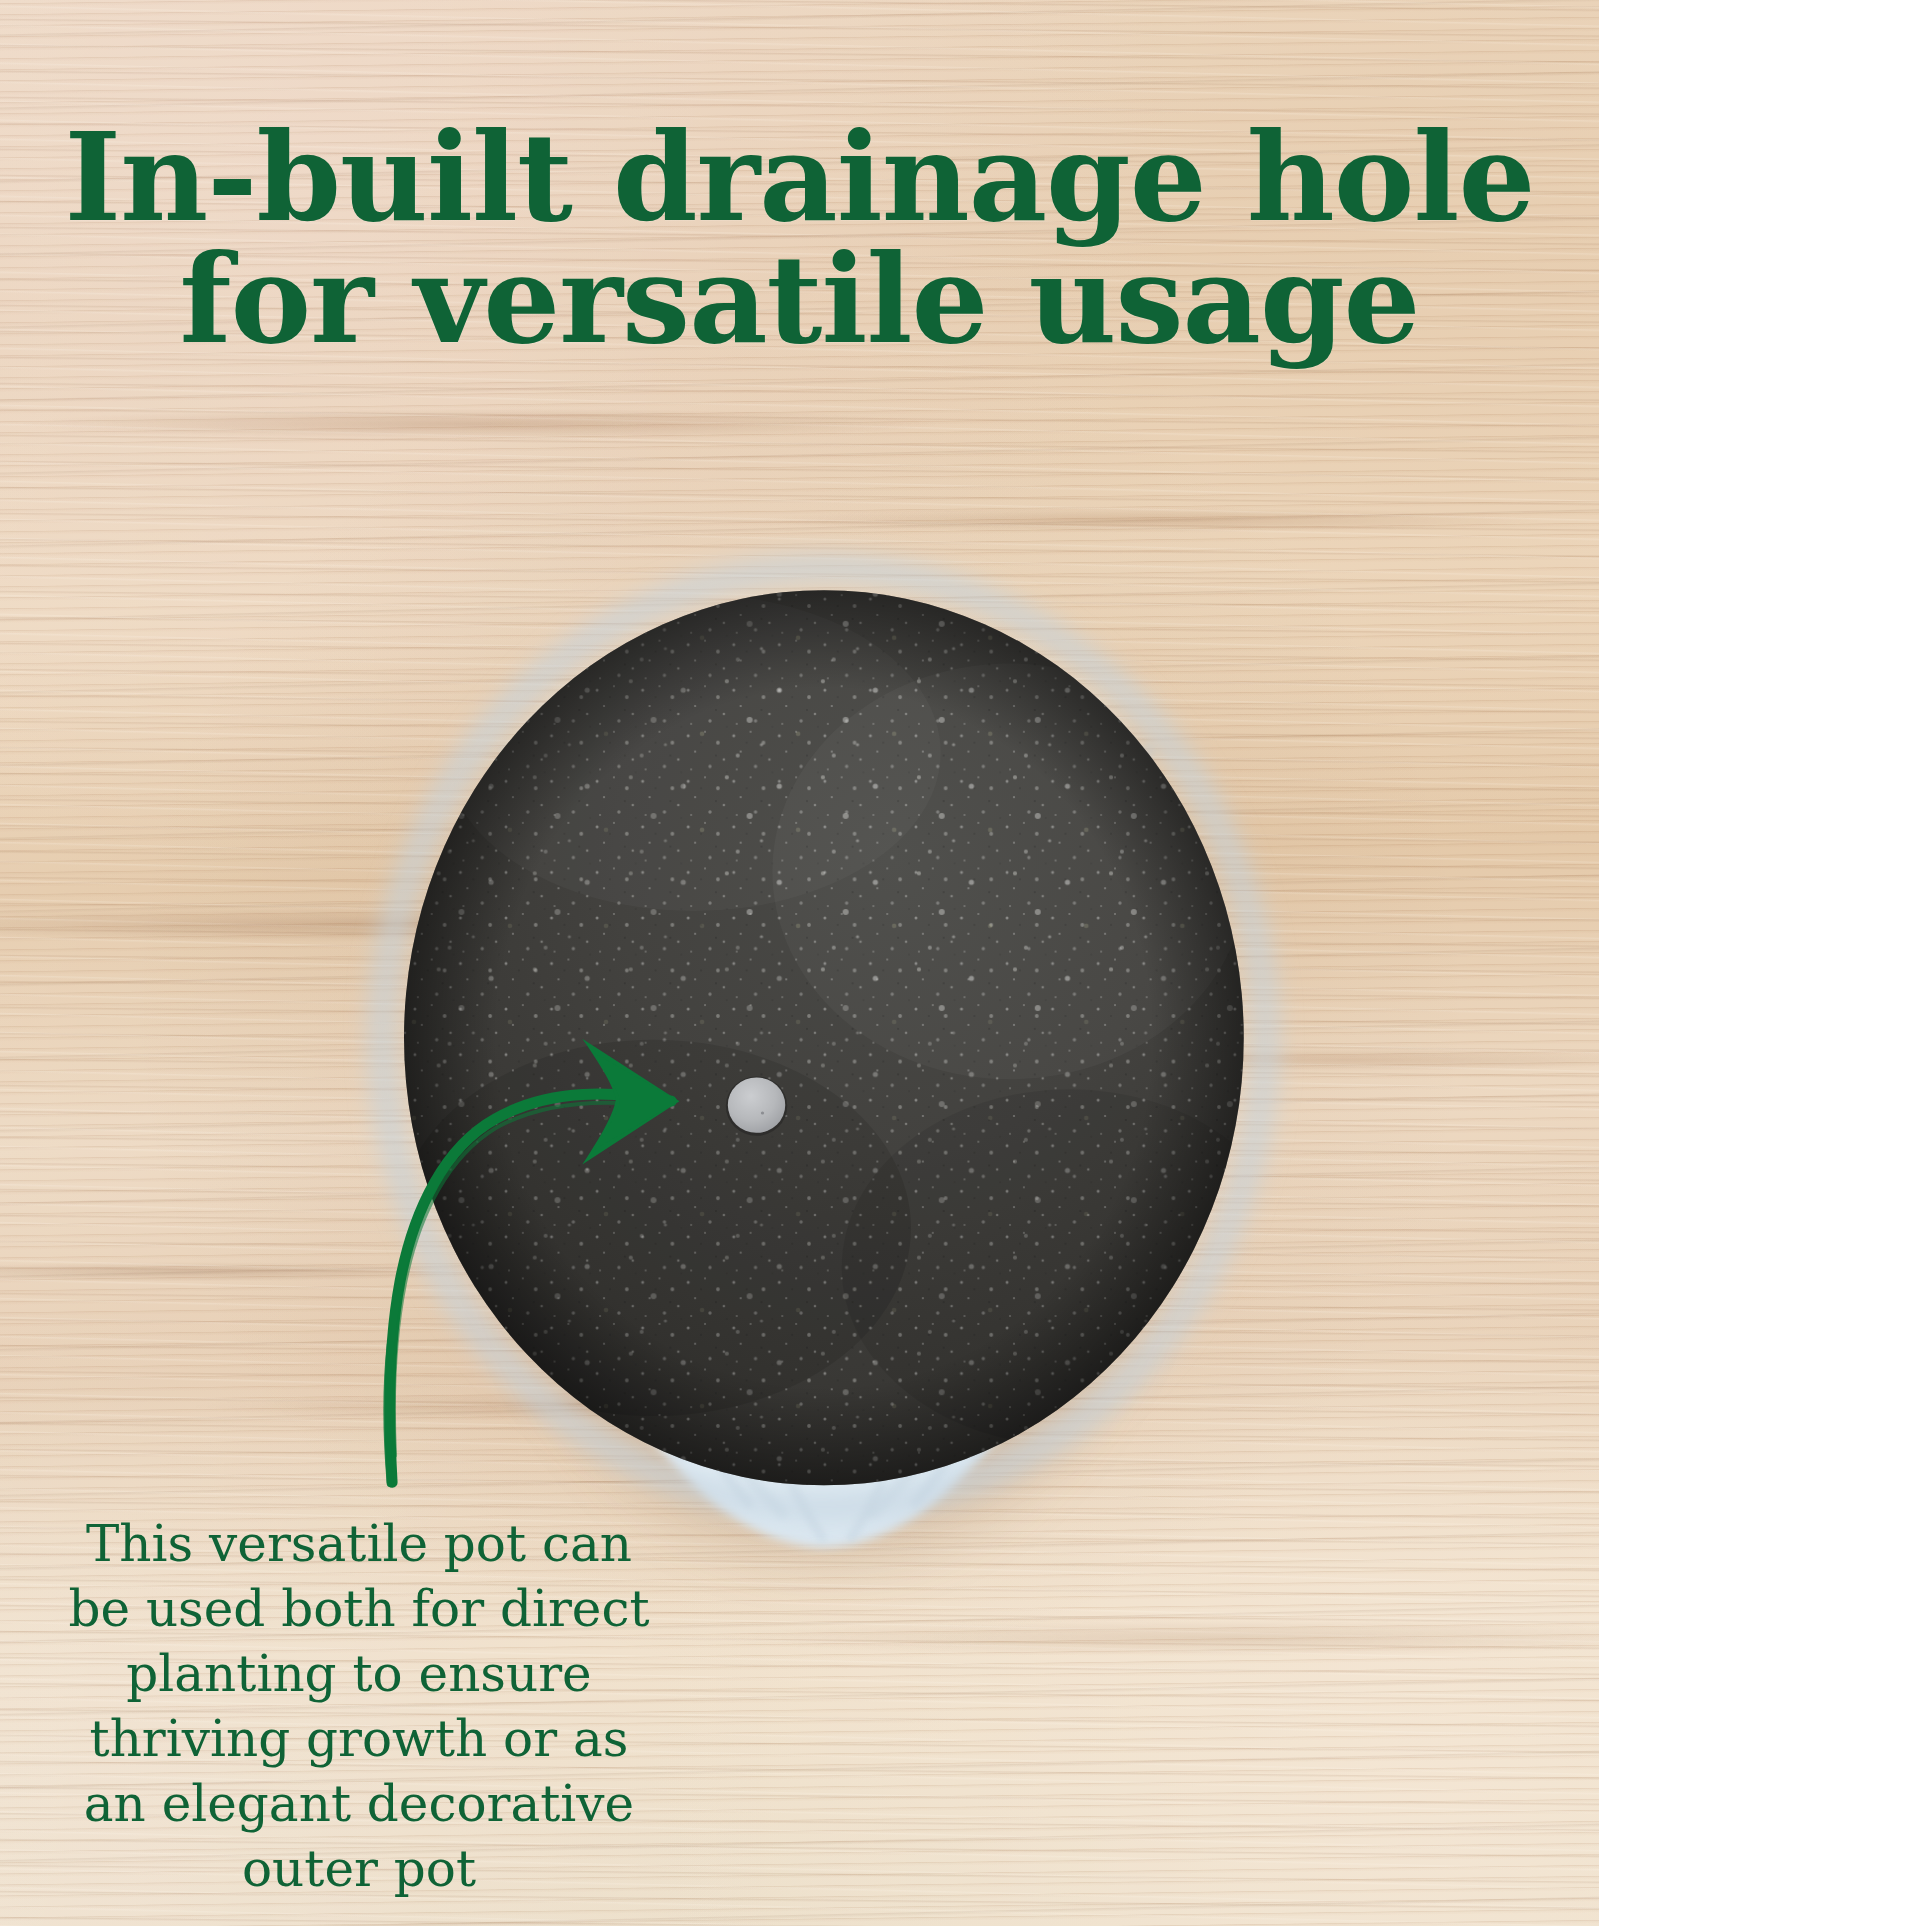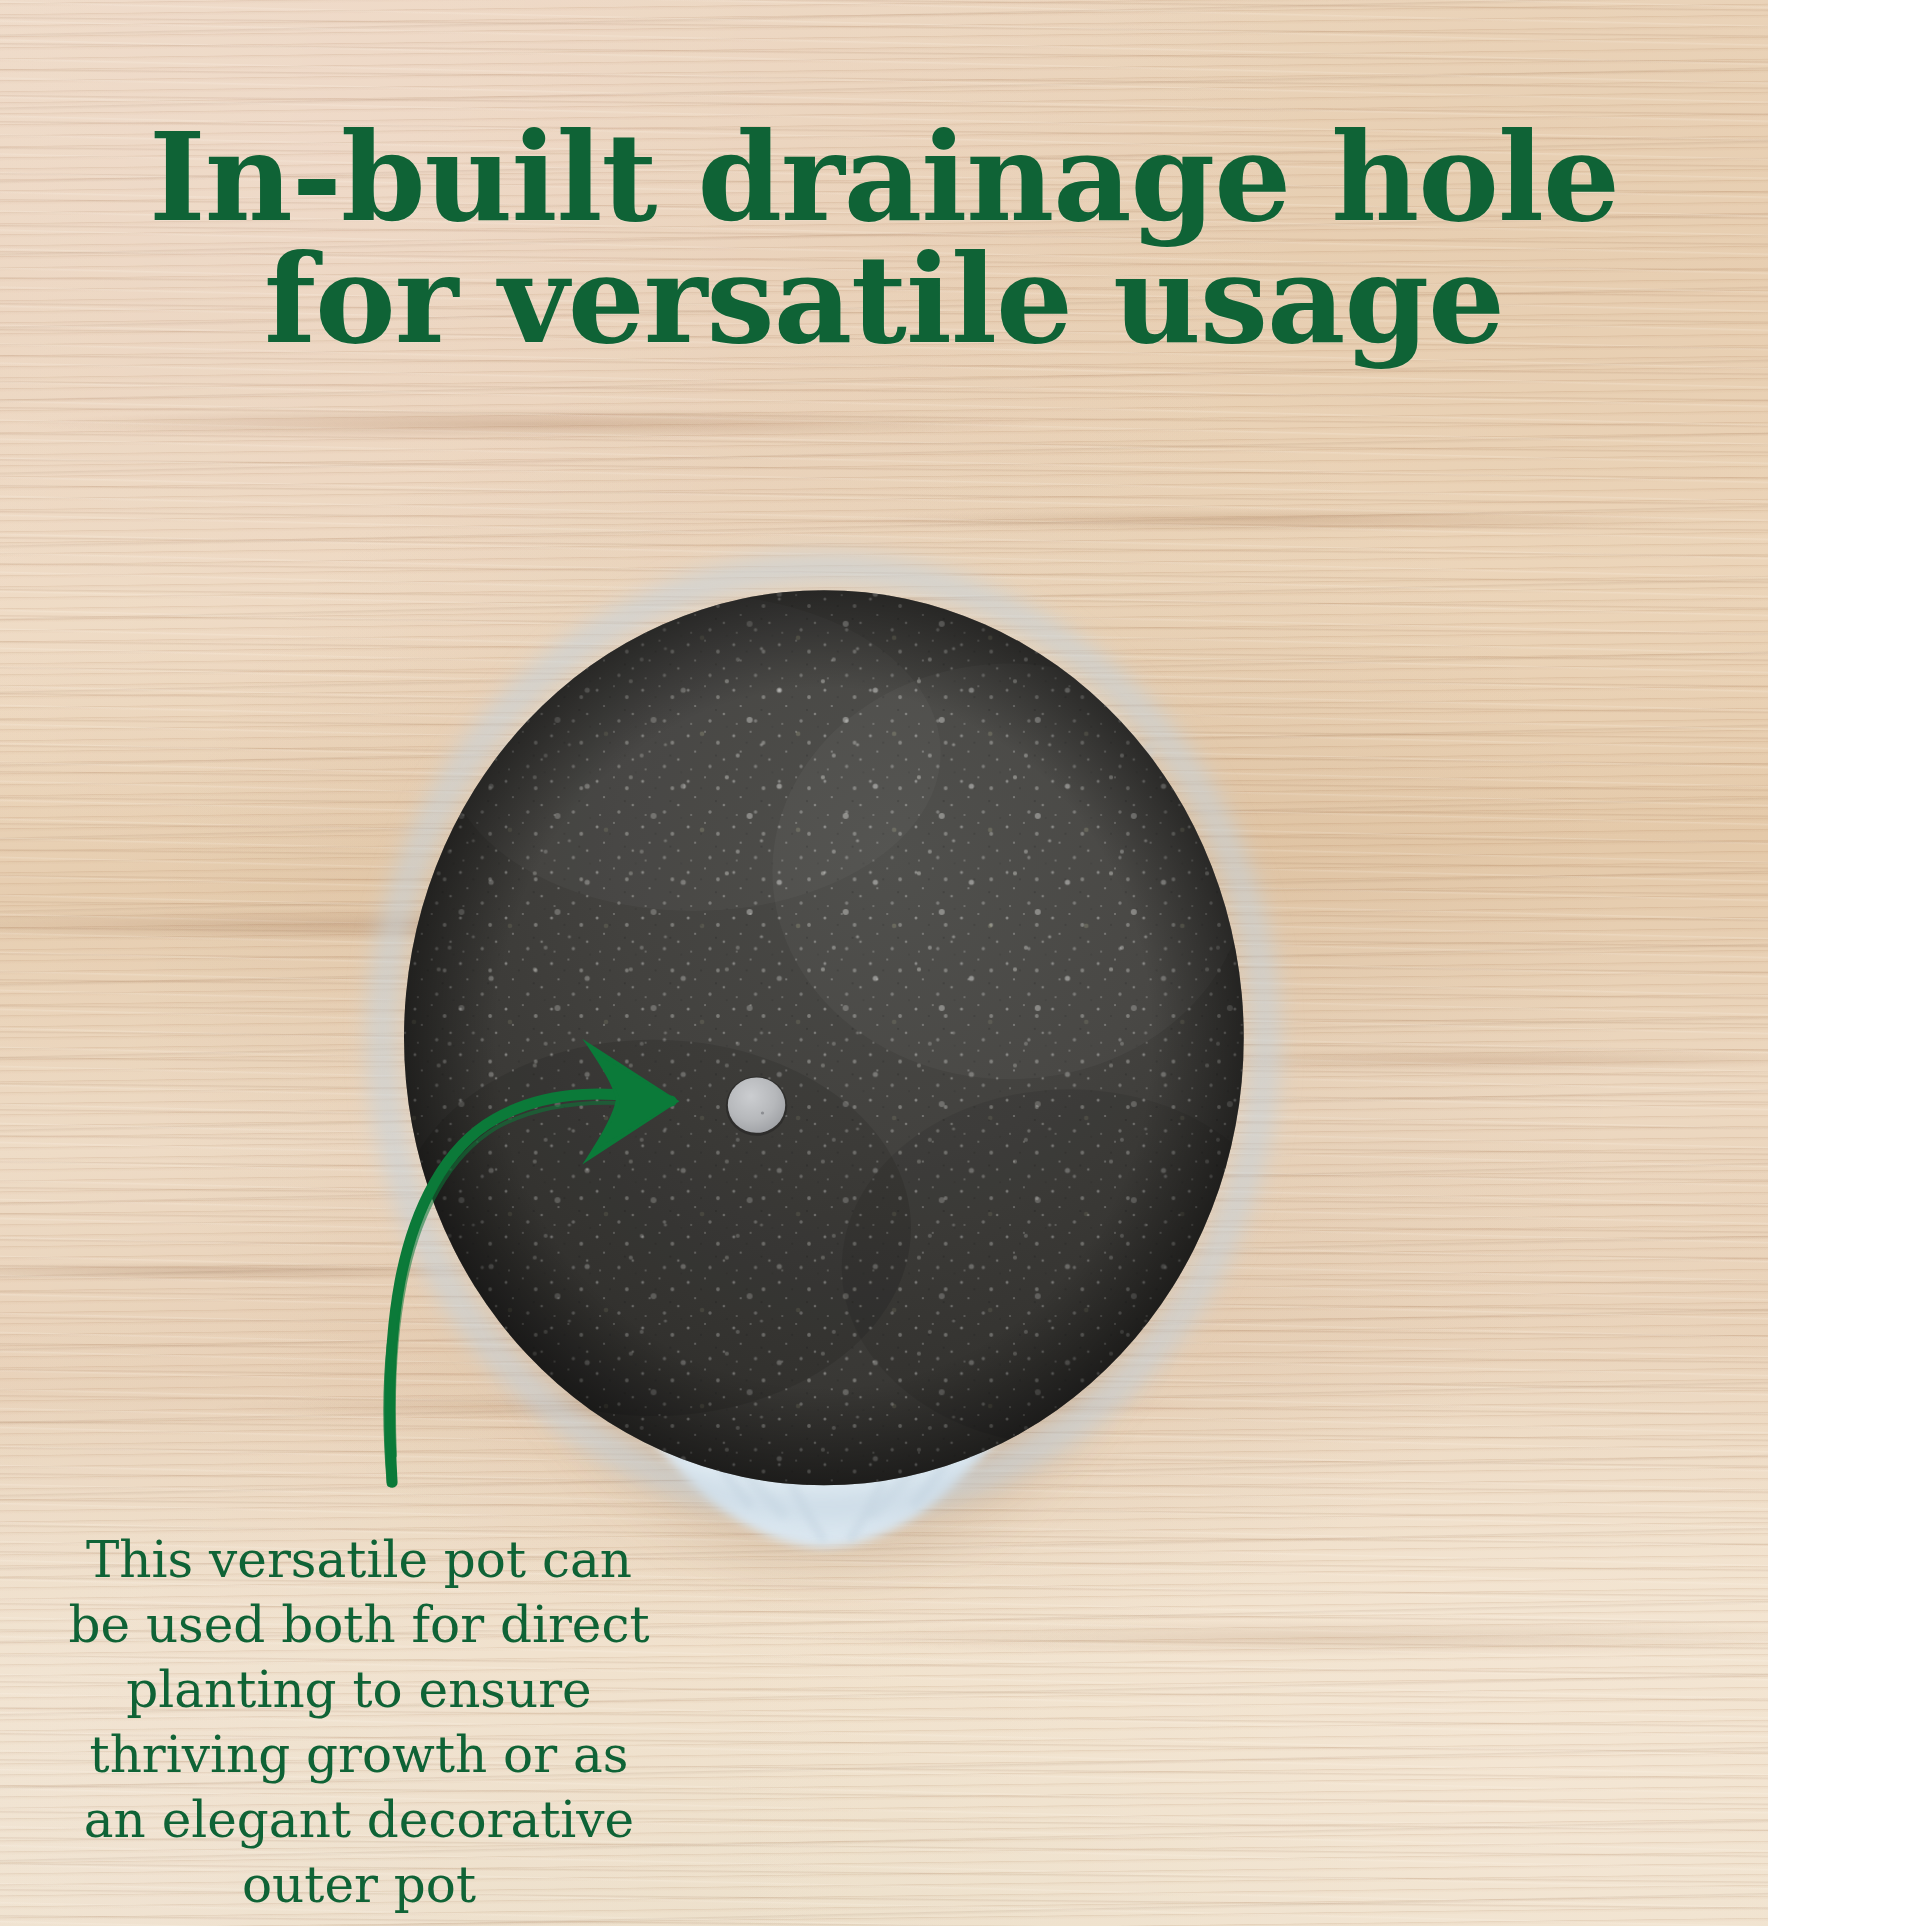--- a/index.html
+++ b/index.html
@@ -3,25 +3,24 @@
 <meta charset="utf-8">
 <title>In-built drainage hole</title>
 <style>
   html, body {
     margin: 0;
     padding: 0;
     background: #ffffff;
   }
   #stage {
     position: relative;
-    width: 1730px;
+    width: 1599px;
     height: 1927px;
     overflow: hidden;
     font-family: "Liberation Serif", "DejaVu Serif", serif;
-    padding-left: 38px;
     -webkit-font-smoothing: antialiased;
   }
 
   
   .wood-base {
     position: absolute;
     inset: 0;
     background:
       radial-gradient(ellipse 90% 60% at 18% 8%,  rgba(238,216,198,0.95) 0%, rgba(238,216,198,0) 62%),
       radial-gradient(ellipse 80% 55% at 88% 92%, rgba(244,230,212,0.92) 0%, rgba(244,230,212,0) 60%),
@@ -131,21 +130,20 @@
     left: 57px;
     top: 1512px;
     width: 604px;
     text-align: center;
     color: #0f6336;
     font-family: "DejaVu Serif", "Liberation Serif", serif;
     font-weight: normal;
     font-size: 50px;
     line-height: 1.30;
     white-space: pre-line;
-    margin-top: 16px;
   }
 
   
   .arrow-svg {
     position: absolute;
     left: 0; top: 0;
     width: 1927px; height: 1927px;
     pointer-events: none;
   }
 </style>

